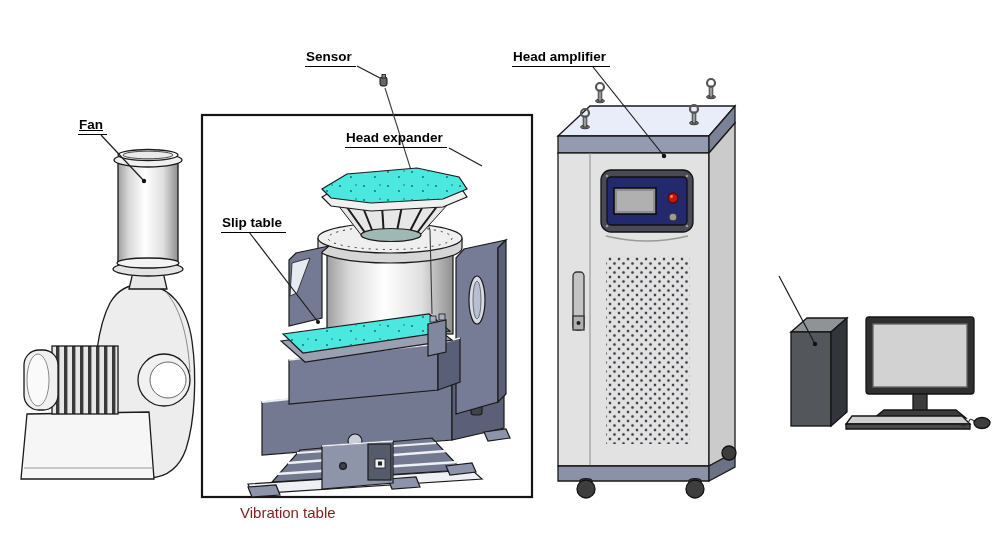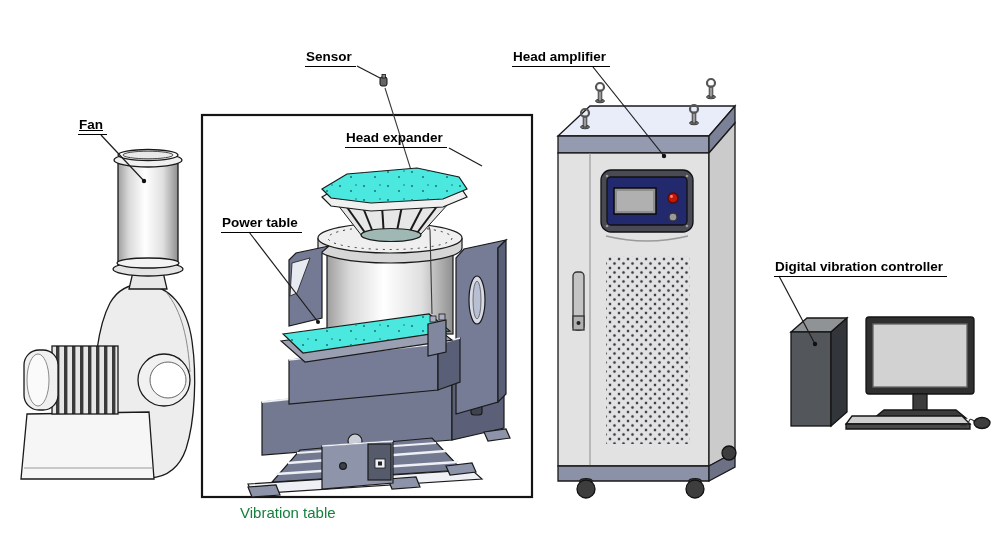--- a/index.html
+++ b/index.html
@@ -1,21 +1,21 @@
 <!DOCTYPE html>
 <html><head>
 <meta charset="utf-8">
 <style>
   html,body{margin:0;padding:0;background:#fff;}
   .stage{position:relative;width:1000px;height:550px;background:#fff;overflow:hidden;
          font-family:"Liberation Sans",sans-serif;}
   .stage svg{position:absolute;left:0;top:0;}
   .lbl{position:absolute;font-weight:bold;font-size:13.5px;line-height:16px;color:#000;
        border-bottom:1.7px solid #000;padding:0 4px 1px 1px;white-space:nowrap;}
-  .cap{position:absolute;font-size:15px;line-height:18px;color:#15803d;white-space:nowrap;}
+  .cap{position:absolute;font-size:15px;line-height:18px;color:#7f1d1d;white-space:nowrap;}
 </style>
 </head>
 <body>
 
 <div class="stage">
 
 <svg width="1000" height="550" viewBox="0 0 1000 550">
   <defs>
     <linearGradient id="cylGrad" x1="0" y1="0" x2="1" y2="0">
       <stop offset="0" stop-color="#9e9e9e"></stop>
@@ -269,17 +269,16 @@
     <g>
           <line x1="779" y1="276" x2="815" y2="344"></line>
           <circle cx="815" cy="344" r="2.2" fill="#111" stroke="none"></circle>
         </g>
   </g>
 </svg>
 
   <div class="lbl" style="left:78px;top:117px;text-decoration:underline;">Fan</div>
   <div class="lbl" style="left:305px;top:49px;">Sensor</div>
   <div class="lbl" style="left:345px;top:130px;">Head expander</div>
-  <div class="lbl" style="left:221px;top:215px;">Power table</div>
+  <div class="lbl" style="left:221px;top:215px;">Slip table</div>
   <div class="lbl" style="left:512px;top:49px;">Head amplifier</div>
-  <div class="lbl" style="left:774px;top:259px;">Digital vibration controller</div>
   <div class="cap" style="left:240px;top:504px;">Vibration table</div>
 </div>
 
 </body></html>

